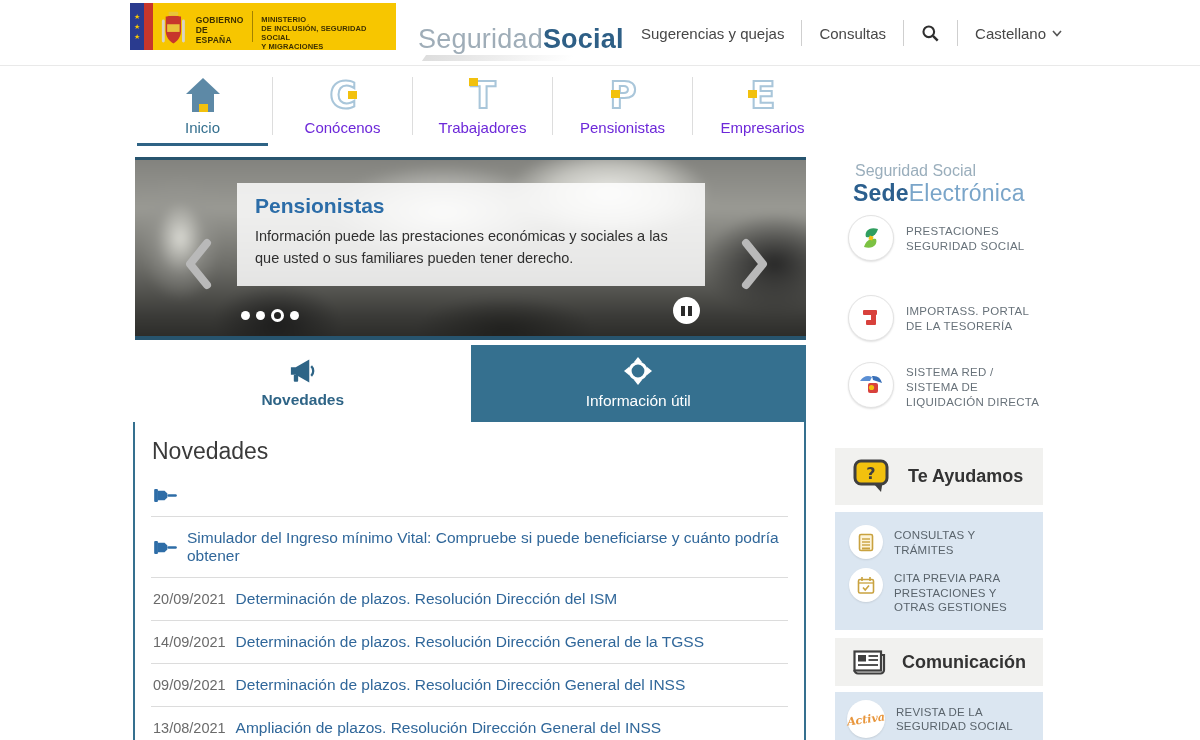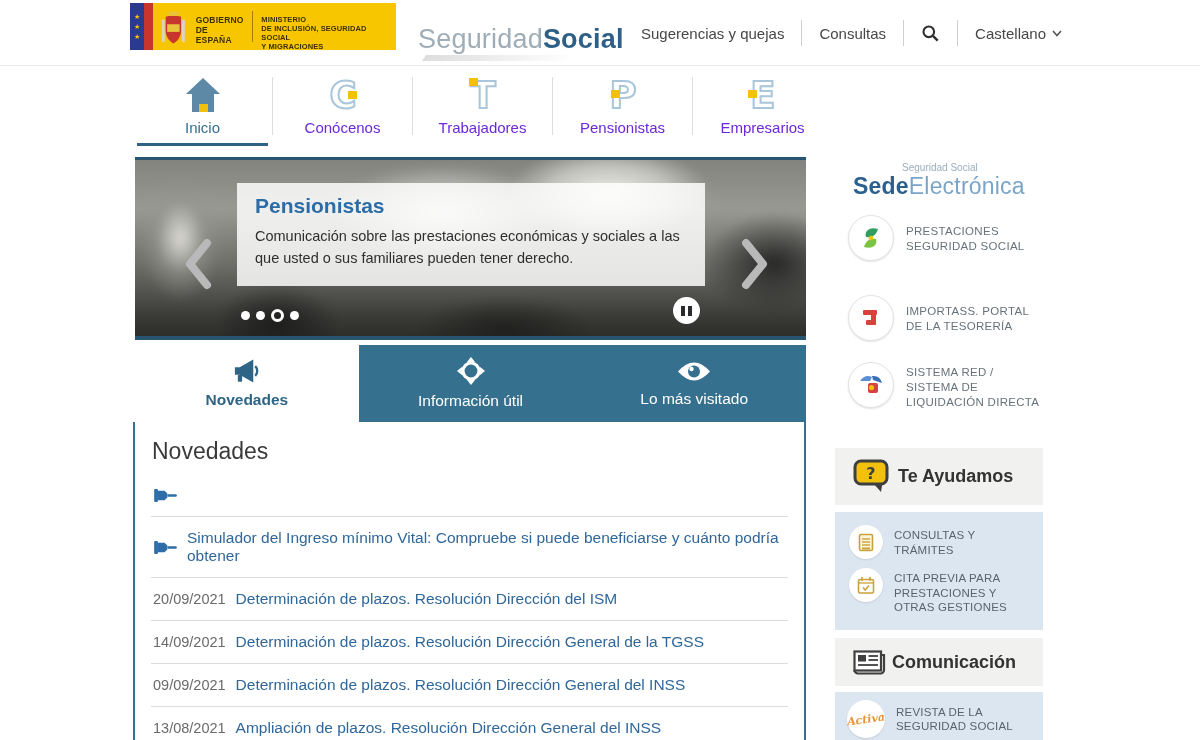--- a/index.html
+++ b/index.html
@@ -74,34 +74,34 @@
            border-left:2px solid #35708f; border-right:2px solid #35708f; padding:14px 16px 0 16px; }
   .panel h2 { font-size:23px; font-weight:normal; color:#3a3a3a; margin:2px 0 10px 1px; }
   .news-row { display:flex; align-items:center; padding:12px 2px; border-bottom:1px solid #dcdcdc; }
   .news-row .pin { margin-right:9px; flex:none; display:flex; }
   .news-row a { color:#30679a; font-size:15.5px; }
   .news-row .date { color:#6a6a6a; font-size:14.5px; margin-right:10px; flex:none; }
 
   
   .sidebar { position:absolute; left:835px; top:155px; width:208px; }
   .sede { position:absolute; top:7px; left:18px; cursor:pointer; }
-  .sede-small { font-size:10px; color:#9aaebc; margin-left:2px;text-align:center; }
+  .sede-small { font-size:16px; color:#9aaebc; margin-left:2px; }
   .sede-main { font-size:23px; letter-spacing:.2px; }
   .sede-bold { color:#2b5f8e; font-weight:bold; }
   .sede-light { color:#7aa5c9; }
   .svc { position:absolute; left:13px; display:flex; align-items:flex-start; cursor:pointer; }
   .svc-circle { flex:none; width:46px; height:46px; border-radius:50%; background:#fff; border:1px solid #e3e3e3;
                 box-shadow:0 1px 2px rgba(0,0,0,.12); display:flex; align-items:center; justify-content:center; }
   .svc-label { margin-left:12px; width:142px; font-size:11.5px; line-height:15px; color:#68727a; letter-spacing:.3px; }
   .svc1 { top:60px; } .svc2 { top:140px; } .svc3 { top:207px; }
   .svc1 .svc-label, .svc2 .svc-label { padding-top:9px; }
   .svc3 .svc-label { padding-top:3px; }
   .side-box { position:absolute; left:0; width:208px; }
   .box-gray { background:#f1f1ef; display:flex; align-items:center; padding-left:17px; cursor:pointer; }
-  .box-title { font-size:18px; font-weight:bold; color:#333; margin-left:6px; }
+  .box-title { font-size:18px; font-weight:bold; color:#333; margin-left:16px; }
   .help-head { top:293px; height:57px; }
   .help-box { top:357px; height:118px; background:#dbe6f1; padding:13px 10px 0 14px; }
   .help-item { display:flex; align-items:flex-start; margin-bottom:9px; cursor:pointer; }
   .help-circle { flex:none; width:34px; height:34px; border-radius:50%; background:#fff; box-shadow:0 1px 2px rgba(0,0,0,.1);
                  display:flex; align-items:center; justify-content:center; }
   .help-label { margin-left:11px; padding-top:3px; width:140px; font-size:11.5px; line-height:14.5px; color:#5a646c; letter-spacing:.2px; }
   .comm-head { top:483px; height:48px; }
   .revista-box { top:537px; height:60px; background:#dbe6f1; padding:8px 10px 0 12px; }
   .revista { display:flex; align-items:center; cursor:pointer; }
   .revista-circle { flex:none; width:38px; height:38px; border-radius:50%; background:#fff; box-shadow:0 1px 2px rgba(0,0,0,.1);
@@ -216,21 +216,21 @@
           </svg>
       </span>
       <span class="nav-label">Empresarios</span>
     </div>
   </nav>
 
   <section class="carousel">
     <div class="photo"></div>
     <div class="slide-card">
       <div class="slide-title">Pensionistas</div>
-      <div class="slide-text">Comunicación sobre las prestaciones económicas y sociales a las que usted o sus familiares pueden tener derecho.</div>
+      <div class="slide-text">Información puede las prestaciones económicas y sociales a las que usted o sus familiares pueden tener derecho.</div>
     </div>
     <button class="car-arrow car-prev">
       <svg width="30" height="52" viewBox="0 0 30 52">
           <polyline points="24,5 7,26 24,47" fill="none" stroke="#b9b9b9" stroke-width="8" stroke-linecap="round" stroke-linejoin="round"></polyline>
         </svg>
     </button>
     <button class="car-arrow car-next">
       <svg width="30" height="52" viewBox="0 0 30 52">
           <polyline points="6,5 23,26 6,47" fill="none" stroke="#b9b9b9" stroke-width="8" stroke-linecap="round" stroke-linejoin="round"></polyline>
         </svg>
@@ -259,28 +259,20 @@
     <div class="tab">
       <svg width="28" height="28" viewBox="0 0 28 28" fill="currentColor">
         <circle cx="14" cy="14" r="8" fill="none" stroke="currentColor" stroke-width="3.2"></circle>
         <path d="M14 0 l4.2 5.2 h-8.4 z"></path>
           <path d="M14 28 l4.2 -5.2 h-8.4 z"></path>
         <path d="M0 14 l5.2 -4.2 v8.4 z"></path>
           <path d="M28 14 l-5.2 -4.2 v8.4 z"></path>
       </svg>
       <span class="tab-label">Información útil</span>
     </div>
-    <div class="tab">
-      <svg width="34" height="23" viewBox="0 0 34 22">
-        <path d="M1 11 Q17 -7 33 11 Q17 29 1 11 Z" fill="#fff"></path>
-        <circle cx="17" cy="11" r="6" fill="#35708f"></circle>
-        <circle cx="14.5" cy="8.5" r="2.2" fill="#fff"></circle>
-      </svg>
-      <span class="tab-label">Lo más visitado</span>
-    </div>
   </div>
 
   <section class="panel">
     <h2>Novedades</h2>
 
     <div class="news-row">
       <span class="pin">
         <svg width="25" height="17" viewBox="0 0 26 18" fill="#2e6da7">
             <rect x="1" y="2" width="4" height="14" rx="1.2"></rect>
             <path d="M5 4 h7 l3 3 v4 l-3 3 h-7 z"></path>

